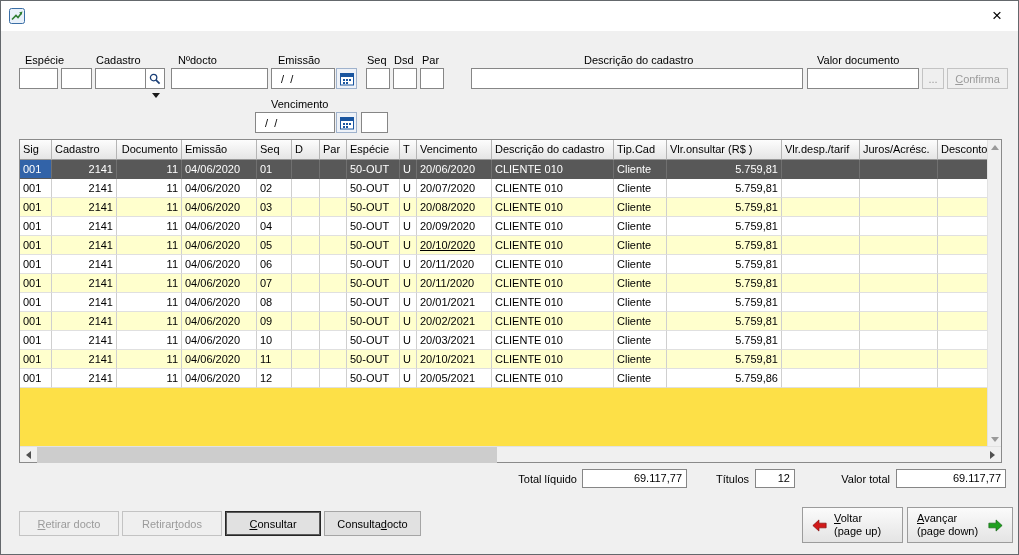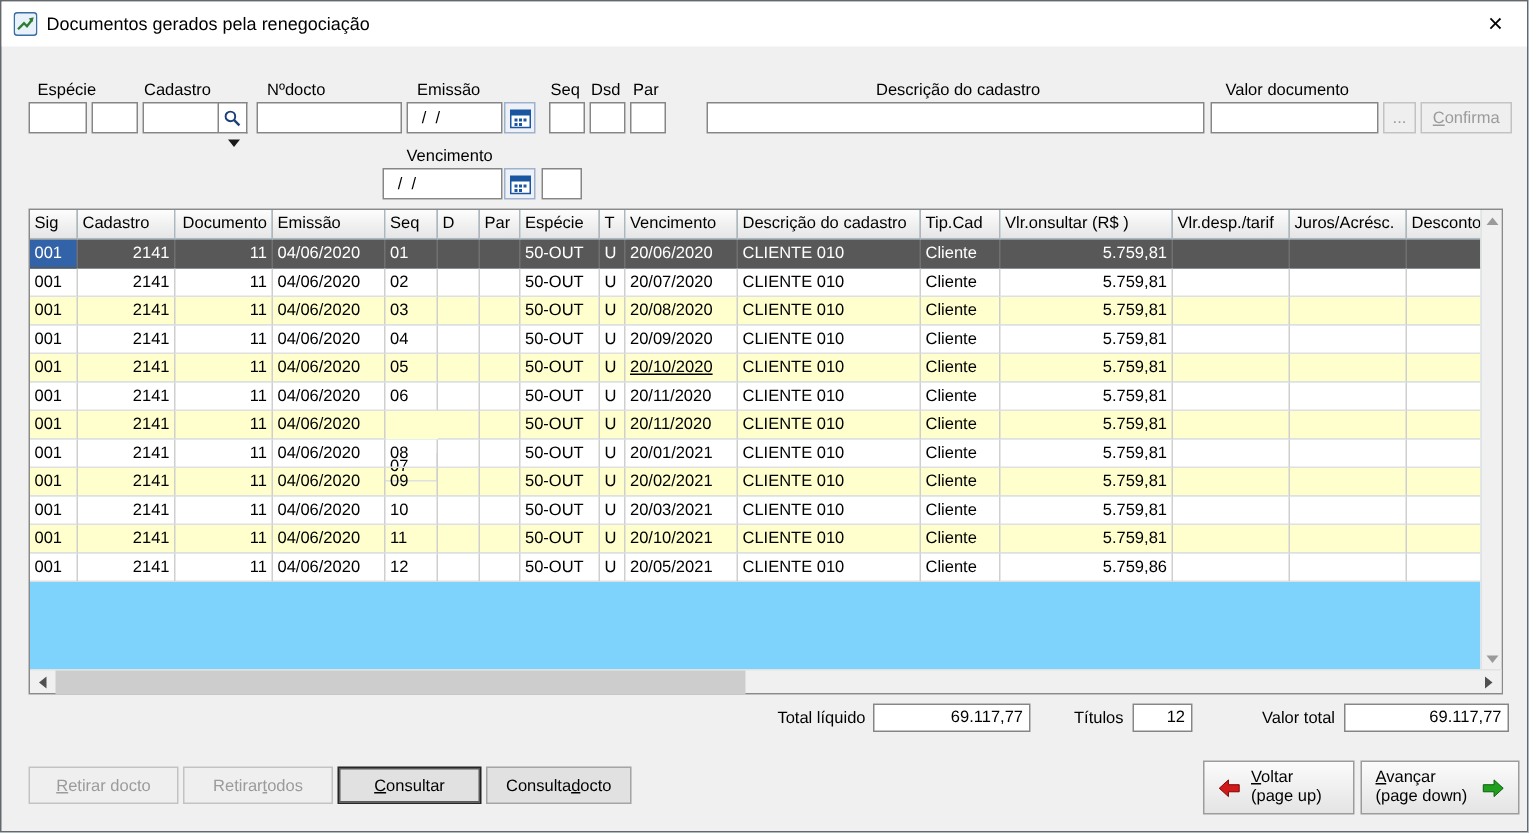--- a/index.html
+++ b/index.html
@@ -19,21 +19,21 @@
   .drop-arrow{position:absolute;width:0;height:0;border-left:4px solid transparent;border-right:4px solid transparent;border-top:5px solid #1a1a1a}
   .cal-btn{position:absolute;width:21px;height:21px;background:#eef2f8;border:1px solid #9fb2cc;display:flex;align-items:center;justify-content:center}
   .btn{position:absolute;background:#e1e1e1;border:1px solid #a5a5a5;color:#000;font:11px "Liberation Sans",sans-serif;display:flex;align-items:center;justify-content:center;cursor:default;white-space:nowrap}
   .btn.small{height:21px}
   .btn.disabled{background:#efefef;border-color:#c3c3c3;color:#9b9b9b}
   .btn.focused{border-color:#262626;box-shadow:inset 0 0 0 1px #5a5a5a}
 
   
   .table{position:absolute;left:18px;top:138px;width:983px;height:324px;border:1px solid #8a8a8a;background:#fff;display:flex;flex-direction:column}
   .table-main{flex:1;display:flex;overflow:hidden}
-  .grid{flex:1;overflow:hidden;background:#7dd3fc}
+  .grid{flex:1;overflow:hidden;background:#fde047}
   .thead{display:flex;height:20px}
   .th{flex:none;height:20px;padding:3px 3px 0;white-space:nowrap;overflow:hidden;background:linear-gradient(#fdfdfd,#e5e5e5);border-right:1px solid #b5b5b5;border-bottom:1px solid #989898}
   .tr{display:flex;height:19px;background:#fff}
   .tr.odd{background:#ffffcd}
   .tr.selected{background:#585858;color:#fff}
   .td{flex:none;height:19px;padding:3px 3px 0;white-space:nowrap;overflow:hidden;border-right:1px solid #cfcfcf;border-bottom:1px solid #e0e0e0}
   .tr.selected .td{border-right-color:#707070;border-bottom-color:#585858}
   .tr.selected .td:first-child{background:#3263a8}
   .vscroll{width:14px;background:#f0f0f0;border-left:1px solid #e2e2e2;display:flex;flex-direction:column;align-items:center}
   .vbtn{height:14px;width:14px;display:flex;align-items:center;justify-content:center}
@@ -62,21 +62,20 @@
 <div class="dialog">
 
   <div class="titlebar">
     <span style="display:flex">
       <svg width="16" height="16" viewBox="0 0 16 16">
         <rect x="0.5" y="0.5" width="15" height="15" rx="2" fill="#e9f1fa" stroke="#3a6ea5"></rect>
         <path d="M3 11.5 L7 7.5 L9 9.5 L12.5 5" stroke="#2e7d32" fill="none" stroke-width="1.6"></path>
         <path d="M13.5 3.5 l-3.4 0.9 2.4 2.4 z" fill="#2e7d32"></path>
       </svg>
     </span>
-    <span class="title-text">Documentos gerados pela renegociação</span>
     <span class="close-btn">
       <span>×</span>
     </span>
   </div>
 
   <span class="flabel" style="left:24px;top:53px">Espécie</span>
   <span class="flabel" style="left:95px;top:53px">Cadastro</span>
   <span class="flabel" style="left:177px;top:53px">Nºdocto</span>
   <span class="flabel" style="left:277px;top:53px">Emissão</span>
   <span class="flabel" style="left:366px;top:53px">Seq</span>
@@ -265,21 +264,21 @@
               <div class="td" style="width: 115px; text-align: right;">5.759,81</div>
               <div class="td" style="width: 78px; text-align: right;"></div>
               <div class="td" style="width: 78px; text-align: right;"></div>
               <div class="td" style="width: 72px; text-align: right;"></div>
             </div>
             <div class="tr odd">
               <div class="td" style="width: 32px;">001</div>
               <div class="td" style="width: 65px; text-align: right;">2141</div>
               <div class="td" style="width: 65px; text-align: right;">11</div>
               <div class="td" style="width: 75px;">04/06/2020</div>
-              <div class="td" style="width: 35px; margin-top: 28px;">07</div>
+              <div class="td" style="width: 35px;">07</div>
               <div class="td" style="width: 28px;"></div>
               <div class="td" style="width: 27px;"></div>
               <div class="td" style="width: 53px;">50-OUT</div>
               <div class="td" style="width: 17px;">U</div>
               <div class="td" style="width: 75px;">20/11/2020</div>
               <div class="td" style="width: 122px;">CLIENTE 010</div>
               <div class="td" style="width: 53px;">Cliente</div>
               <div class="td" style="width: 115px; text-align: right;">5.759,81</div>
               <div class="td" style="width: 78px; text-align: right;"></div>
               <div class="td" style="width: 78px; text-align: right;"></div>

